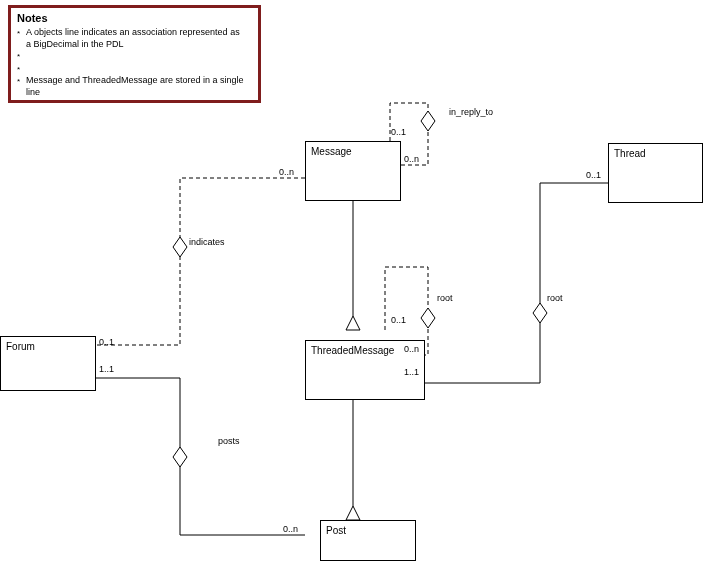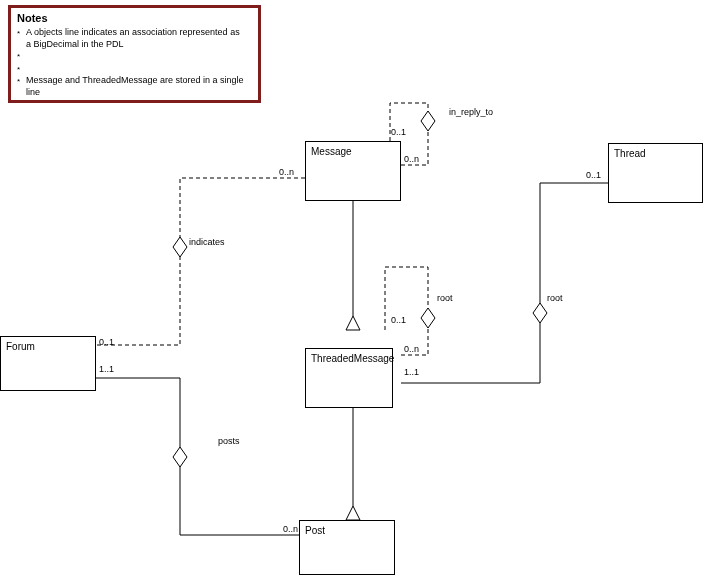--- a/index.html
+++ b/index.html
@@ -83,25 +83,25 @@
   </div>
 
   <div class="class-box" style="left:0px; top:336px; width:96px; height:55px;">
     <span>Forum</span>
   </div>
 
   <div class="class-box" style="left:608px; top:143px; width:95px; height:60px;">
     <span>Thread</span>
   </div>
 
-  <div class="class-box" style="left:305px; top:348px; width:88px; height:60px;">
+  <div class="class-box" style="left:305px; top:340px; width:120px; height:60px;">
     <span>ThreadedMessage</span>
   </div>
 
-  <div class="class-box" style="left:299px; top:520px; width:96px; height:55px;">
+  <div class="class-box" style="left:320px; top:520px; width:96px; height:41px;">
     <span>Post</span>
   </div>
 
   <div class="label" style="left:391px; top:127px;">0..1</div>
   <div class="label" style="left:437px; top:107px;margin-left:12px;">in_reply_to</div>
   <div class="label" style="left:404px; top:154px;">0..n</div>
 
   <div class="label" style="left:279px; top:167px;">0..n</div>
   <div class="label" style="left:189px; top:237px;">indicates</div>
   <div class="label" style="left:99px; top:337px;">0..1</div>

